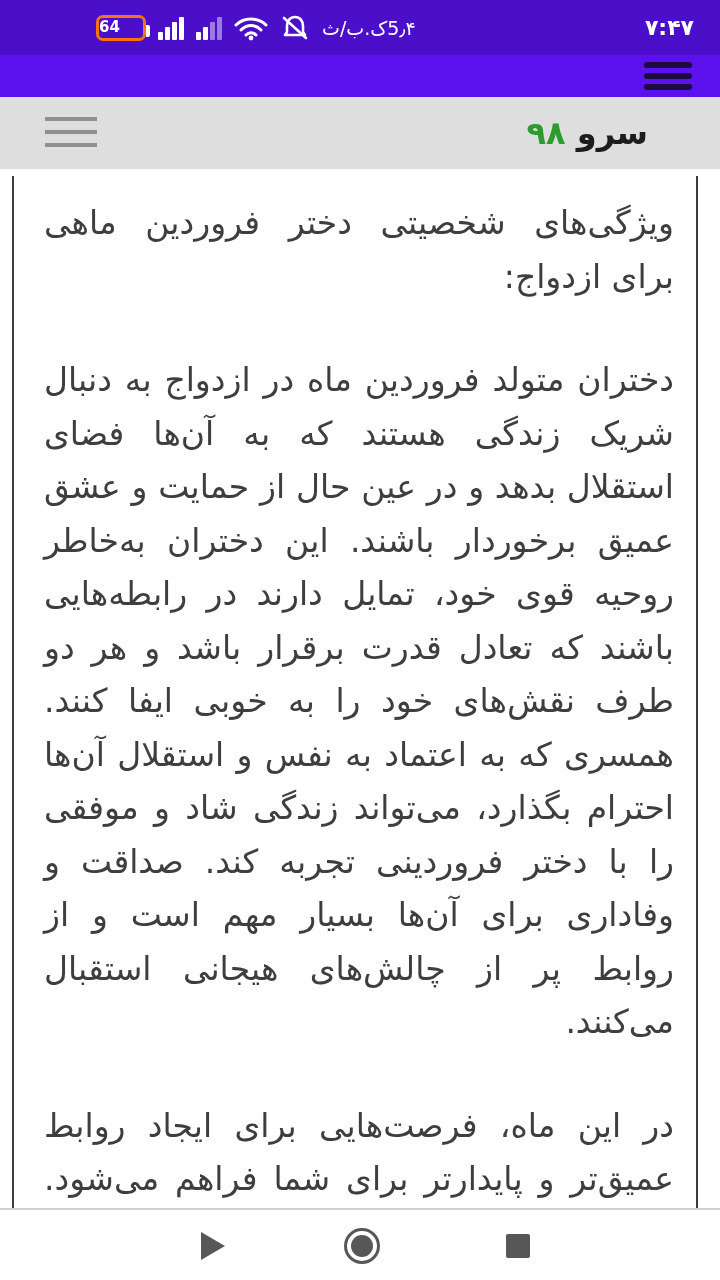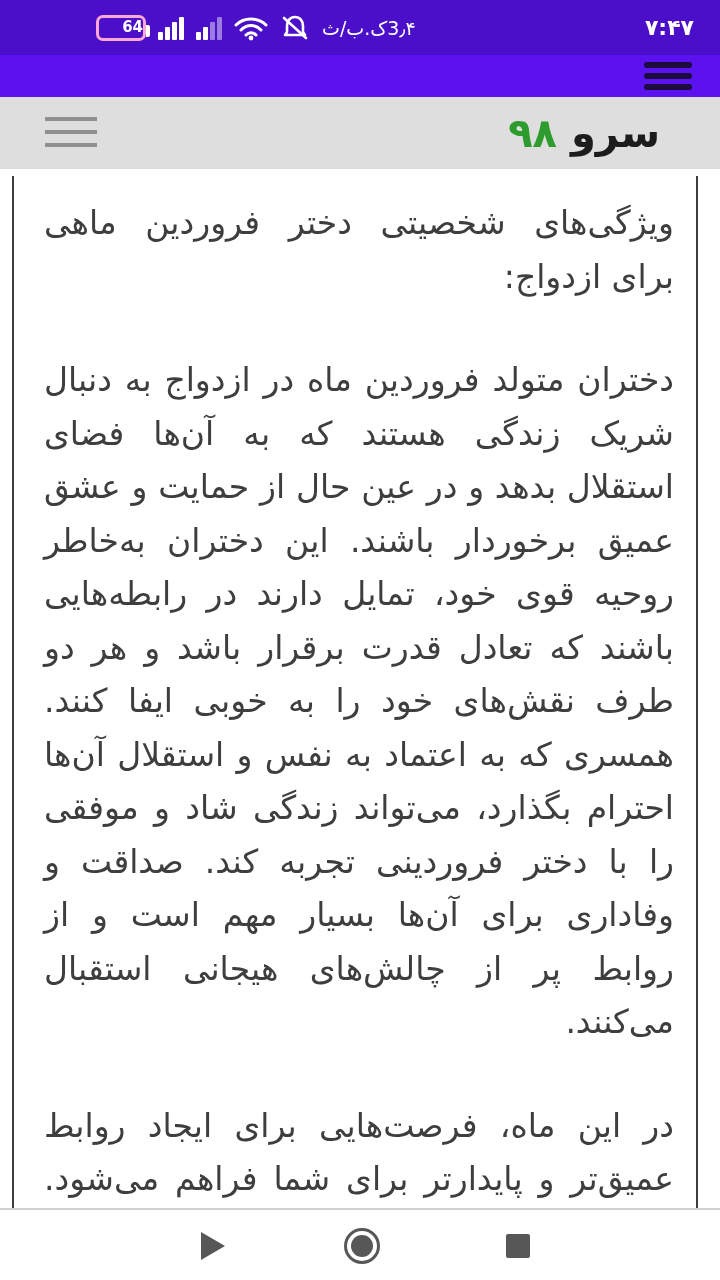--- a/index.html
+++ b/index.html
@@ -2,22 +2,22 @@
 <html lang="fa"><head>
 <meta charset="utf-8">
 <style>
   * { margin:0; padding:0; box-sizing:border-box; }
   html,body { width:720px; height:1280px; overflow:hidden; background:#ffffff;
               font-family:"DejaVu Sans", sans-serif; }
 
   
   .status-bar { position:relative; width:720px; height:55px; background:#4b0fc9; }
   .sb-left { position:absolute; left:96px; top:0; height:55px; display:flex; align-items:center; gap:12px; }
-  .battery { position:relative; width:50px; height:26px; border:3px solid #f9a8d4; border-radius:7px;
-             display:flex; align-items:center; justify-content:flex-end; }
+  .battery { position:relative; width:50px; height:26px; border:3px solid #f97316; border-radius:7px;
+             display:flex; align-items:center; justify-content:flex-start; }
   .battery-cap { position:absolute; right:-7px; top:7px; width:4px; height:12px; background:#ffffff; border-radius:0 2px 2px 0; }
   .battery-num { color:#ffffff; font-size:15px; font-weight:bold; line-height:1; }
   .sigbars { display:flex; align-items:flex-end; gap:2px; height:24px; }
   .sigbars i { display:block; width:5px; background:#ffffff; border-radius:1px; }
   .sig-b1{height:8px} .sig-b2{height:13px} .sig-b3{height:18px} .sig-b4{height:23px}
   .sig-dim i.sig-b3, .sig-dim i.sig-b4 { opacity:.45; }
   .wifi-icon { position:relative; width:34px; height:26px; }
   .wifi-icon svg { display:block; }
   .bell-icon svg { display:block; }
   .net-speed { color:#ffffff; font-size:19px; direction:rtl; unicode-bidi:plaintext; letter-spacing:.5px; }
@@ -26,22 +26,22 @@
 
   
   .app-bar { position:relative; width:720px; height:42px; background:#5b12ef; }
   .hamburger-dark { position:absolute; right:28px; top:7px; width:48px; cursor:pointer; }
   .hamburger-dark i { display:block; height:6px; background:#1c0b3e; border-radius:3px; margin-bottom:5px; }
 
   
   .site-header { position:relative; width:720px; height:72px; background:#dedede; }
   .hamburger-gray { position:absolute; left:45px; top:20px; width:52px; cursor:pointer; }
   .hamburger-gray i { display:block; height:4px; background:#8f8f8f; margin-bottom:9px; }
-  .logo { position:absolute; right:60px; top:10px; direction:rtl;
-          font-size:40px; font-weight:bold; color:#1c1c1c; line-height:52px; }
+  .logo { position:absolute; right:72px; top:10px; direction:rtl;
+          font-size:32px; font-weight:bold; color:#1c1c1c; line-height:52px; }
   .logo .accent { font-weight:bold; }
 
   
   .article-frame { position:absolute; left:12px; top:176px; width:686px; height:1032px;
                    background:#ffffff; border-left:2px solid #3c3c3c; border-right:2px solid #3c3c3c;
                    overflow:hidden; }
   .article { direction:rtl; text-align:justify; color:#3e3e3e;
              font-size:33px; line-height:53.5px; padding:20px 22px 0 30px; }
   .article p { margin:0 0 50px; }
   .article p:last-child { margin-bottom:0; }
@@ -84,21 +84,21 @@
         <path d="M12 20 C15 17 19 17 22 20" fill="none" stroke="#ffffff" stroke-width="3" stroke-linecap="round"></path>
         <circle cx="17" cy="23" r="2.4" fill="#ffffff"></circle>
       </svg>
     </span>
     <span class="bell-icon">
       <svg width="30" height="28" viewBox="0 0 30 28">
         <path d="M15 3 C10 3 7 7 7 12 L7 18 L5 21 L25 21 L23 18 L23 12 C23 7 20 3 15 3 Z" fill="none" stroke="#ffffff" stroke-width="2.6" stroke-linejoin="round"></path>
         <line x1="4" y1="4" x2="26" y2="24" stroke="#ffffff" stroke-width="2.6" stroke-linecap="round"></line>
       </svg>
     </span>
-    <span class="net-speed">3٫۴ک.ب/ث</span>
+    <span class="net-speed">5٫۴ک.ب/ث</span>
   </div>
   <div class="sb-time" dir="ltr">۷:۴۷</div>
 </div>
 
 <div class="app-bar">
   <div class="hamburger-dark">
     <i></i>
       <i></i>
       <i></i>
   </div>

